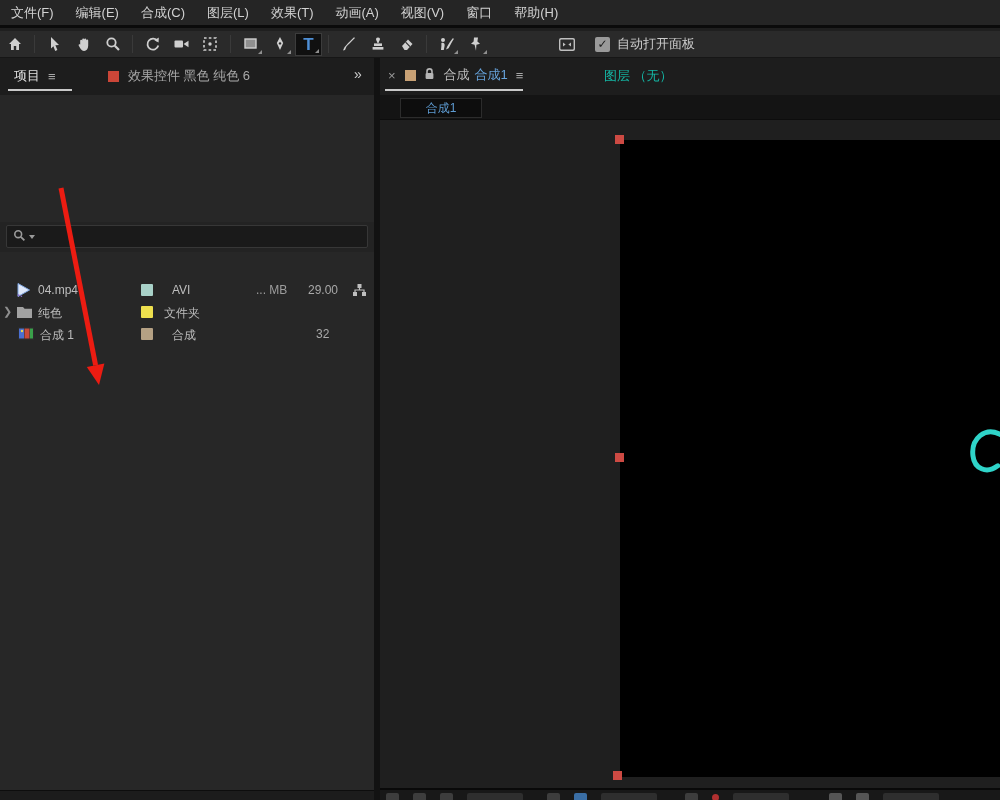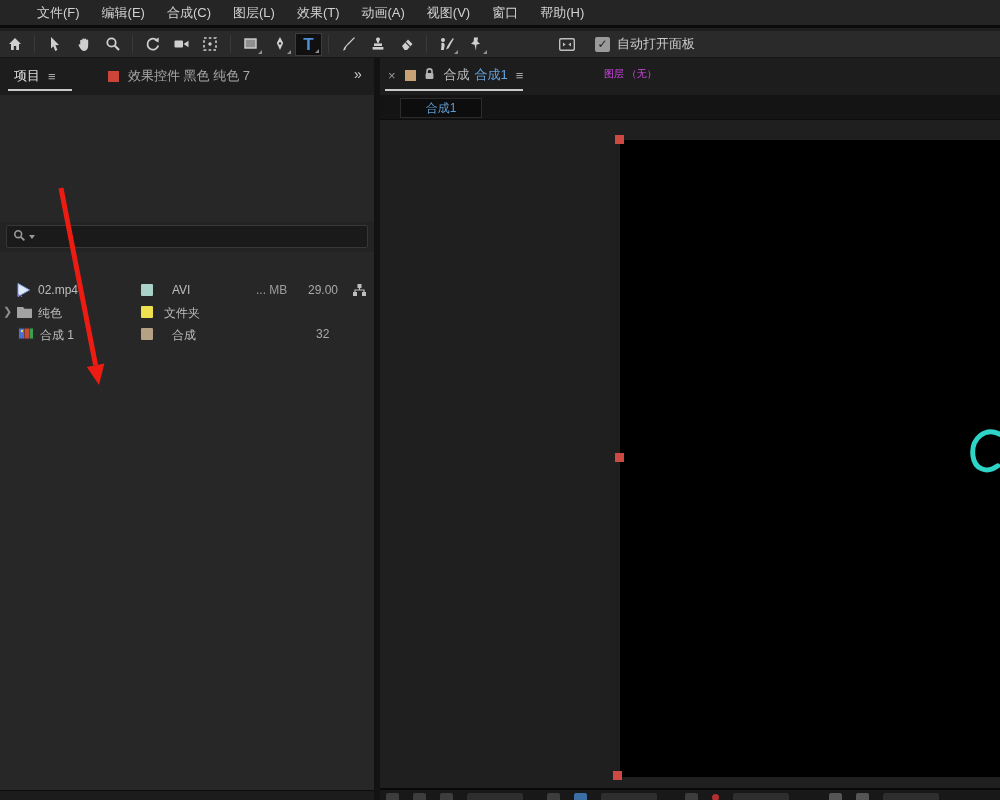--- a/index.html
+++ b/index.html
@@ -8,21 +8,21 @@
     position:relative;
     background:#1f1f1f;
     font-family:"Liberation Sans","DejaVu Sans",sans-serif;
     color:#c8c8c8;
     -webkit-font-smoothing:antialiased;
   }
   
   .menubar {
     position:absolute; left:0; top:0; width:1000px; height:28px;
     background:#252525; border-bottom:3px solid #0b0b0b;
-    display:flex; align-items:center; font-size:13px; color:#d2d2d2;padding-left:26px;
+    display:flex; align-items:center; font-size:13px; color:#d2d2d2;
   }
   .menubar span { padding:0 11px; cursor:default; }
   
   .toolbar {
     position:absolute; left:0; top:31px; width:1000px; height:27px;
     background:#2a2a2a; border-bottom:1px solid #161616;
     display:flex; align-items:center;
   }
   .tool {
     width:27px; height:23px; display:flex; align-items:center; justify-content:center;
@@ -57,21 +57,21 @@
   .sq.red { background:#cb4638; }
   .sq.tan { background:#c8a175; }
   .fx-tab .lbl { font-size:13px; color:#a9a9a9; margin-left:9px; }
   .overflow-glyph { position:absolute; left:354px; top:8px; font-size:14px; color:#cfcfcf; }
   .comp-tab { position:absolute; left:388px; top:8px; display:flex; align-items:center; }
   .comp-tab .close { color:#999; font-size:13px; margin-right:9px; }
   .comp-tab .lock { margin:0 9px 0 8px; }
   .comp-tab .prefix { font-size:13px; color:#bdbdbd; }
   .comp-tab .cname { font-size:13px; color:#66a3dc; margin-left:5px; }
   .u2 { left:385px; width:138px; }
-  .layer-tab { position:absolute; left:604px; top:9px; font-size:10px; color:#d946ef; }
+  .layer-tab { position:absolute; left:604px; top:9px; font-size:13px; color:#14b8a6; }
   
   .panel-divider { position:absolute; left:374px; top:58px; width:6px; height:742px; background:#121212; }
   
   .project-panel { position:absolute; left:0; top:95px; width:374px; height:705px; background:#272727; }
   .search-row { position:absolute; left:0; top:127px; width:374px; height:30px; background:#232323; }
   .search-box {
     position:absolute; left:6px; top:3px; width:362px; height:23px;
     background:#1a1a1a; border:1px solid #373737; border-radius:2px;
     display:flex; align-items:center; padding-left:6px;
   }
@@ -278,21 +278,21 @@
 
 <div class="tabstrip">
   <div class="proj-tab">
     <span class="lbl">项目</span>
     <span class="menu-glyph">≡</span>
   </div>
   <div class="tab-underline u1"></div>
 
   <div class="fx-tab">
     <span class="sq red"></span>
-    <span class="lbl">效果控件 黑色 纯色 7</span>
+    <span class="lbl">效果控件 黑色 纯色 6</span>
   </div>
   <span class="overflow-glyph">»</span>
 
   <div class="comp-tab">
     <span class="close">×</span>
     <span class="sq tan"></span>
     <span class="lock">
       <svg width="11" height="12" viewBox="0 0 11 12">
           <path d="M3 5 V3.4 a2.5 2.5 0 0 1 5 0 V5" fill="none" stroke="#b5b5b5" stroke-width="1.6"></path>
           <rect x="1.6" y="5" width="7.8" height="6" rx="1" fill="#b5b5b5"></rect>
@@ -325,21 +325,21 @@
 
 
   <div class="trow" style="top:184px">
     <span class="cell" style="left:15px;top:3px">
       <svg width="17" height="16" viewBox="0 0 17 16">
           <path d="M3 1.5 L14.5 8 L3 14.5 Z" fill="#dfe9fb" stroke="#7fa6e0" stroke-width="1"></path>
           <circle cx="3.6" cy="13.2" r="1" fill="#8f6fd0"></circle>
           <circle cx="6.4" cy="14.2" r="0.8" fill="#8f6fd0"></circle>
         </svg>
     </span>
-    <span class="cell" style="left:38px">02.mp4</span>
+    <span class="cell" style="left:38px">04.mp4</span>
     <span class="label-chip" style="background:#a9d2c9"></span>
     <span class="cell" style="left:172px">AVI</span>
     <span class="cell size-cell" style="left:256px">... MB</span>
     <span class="cell fps-cell" style="left:308px">29.00</span>
     <span class="cell" style="left:352px;top:4px">
       <svg width="15" height="14" viewBox="0 0 15 14">
           <rect x="5.5" y="1" width="4" height="4" fill="#bfbfbf"></rect>
           <rect x="1" y="9" width="4" height="4" fill="#bfbfbf"></rect>
           <rect x="10" y="9" width="4" height="4" fill="#bfbfbf"></rect>
           <path d="M7.5 5 V7 M3 9 V7 H12 V9" fill="none" stroke="#bfbfbf" stroke-width="1.2"></path>

